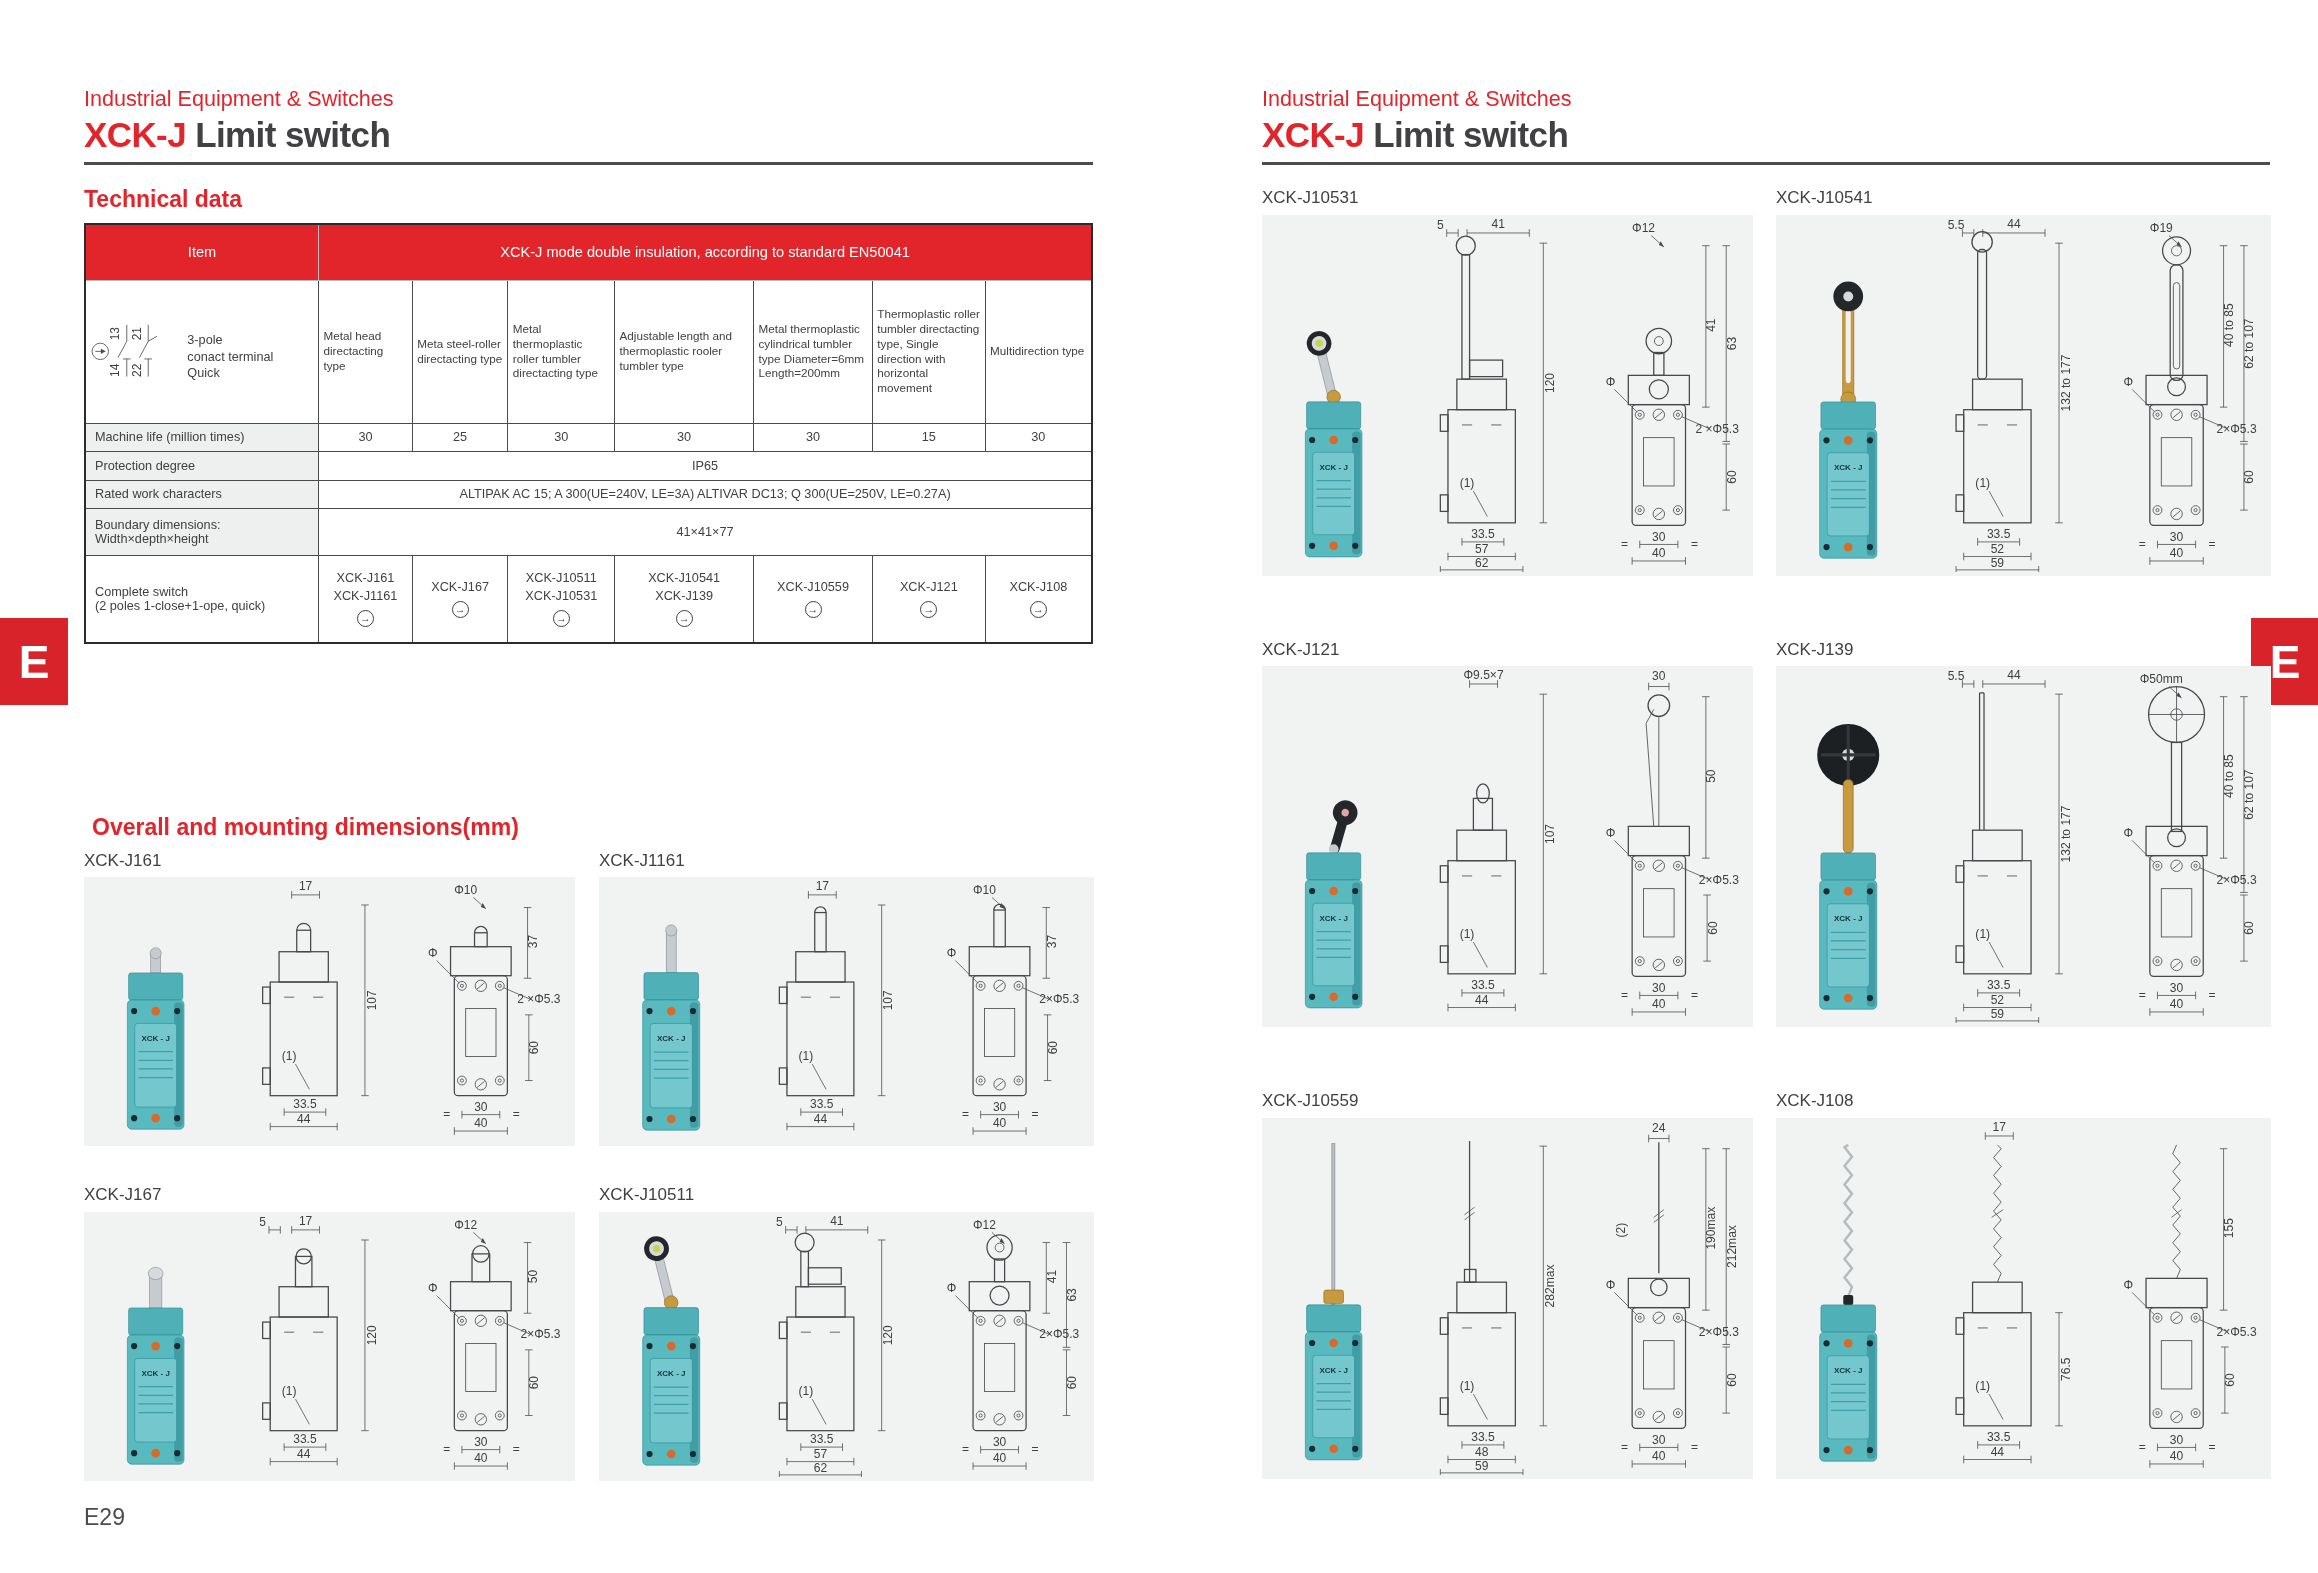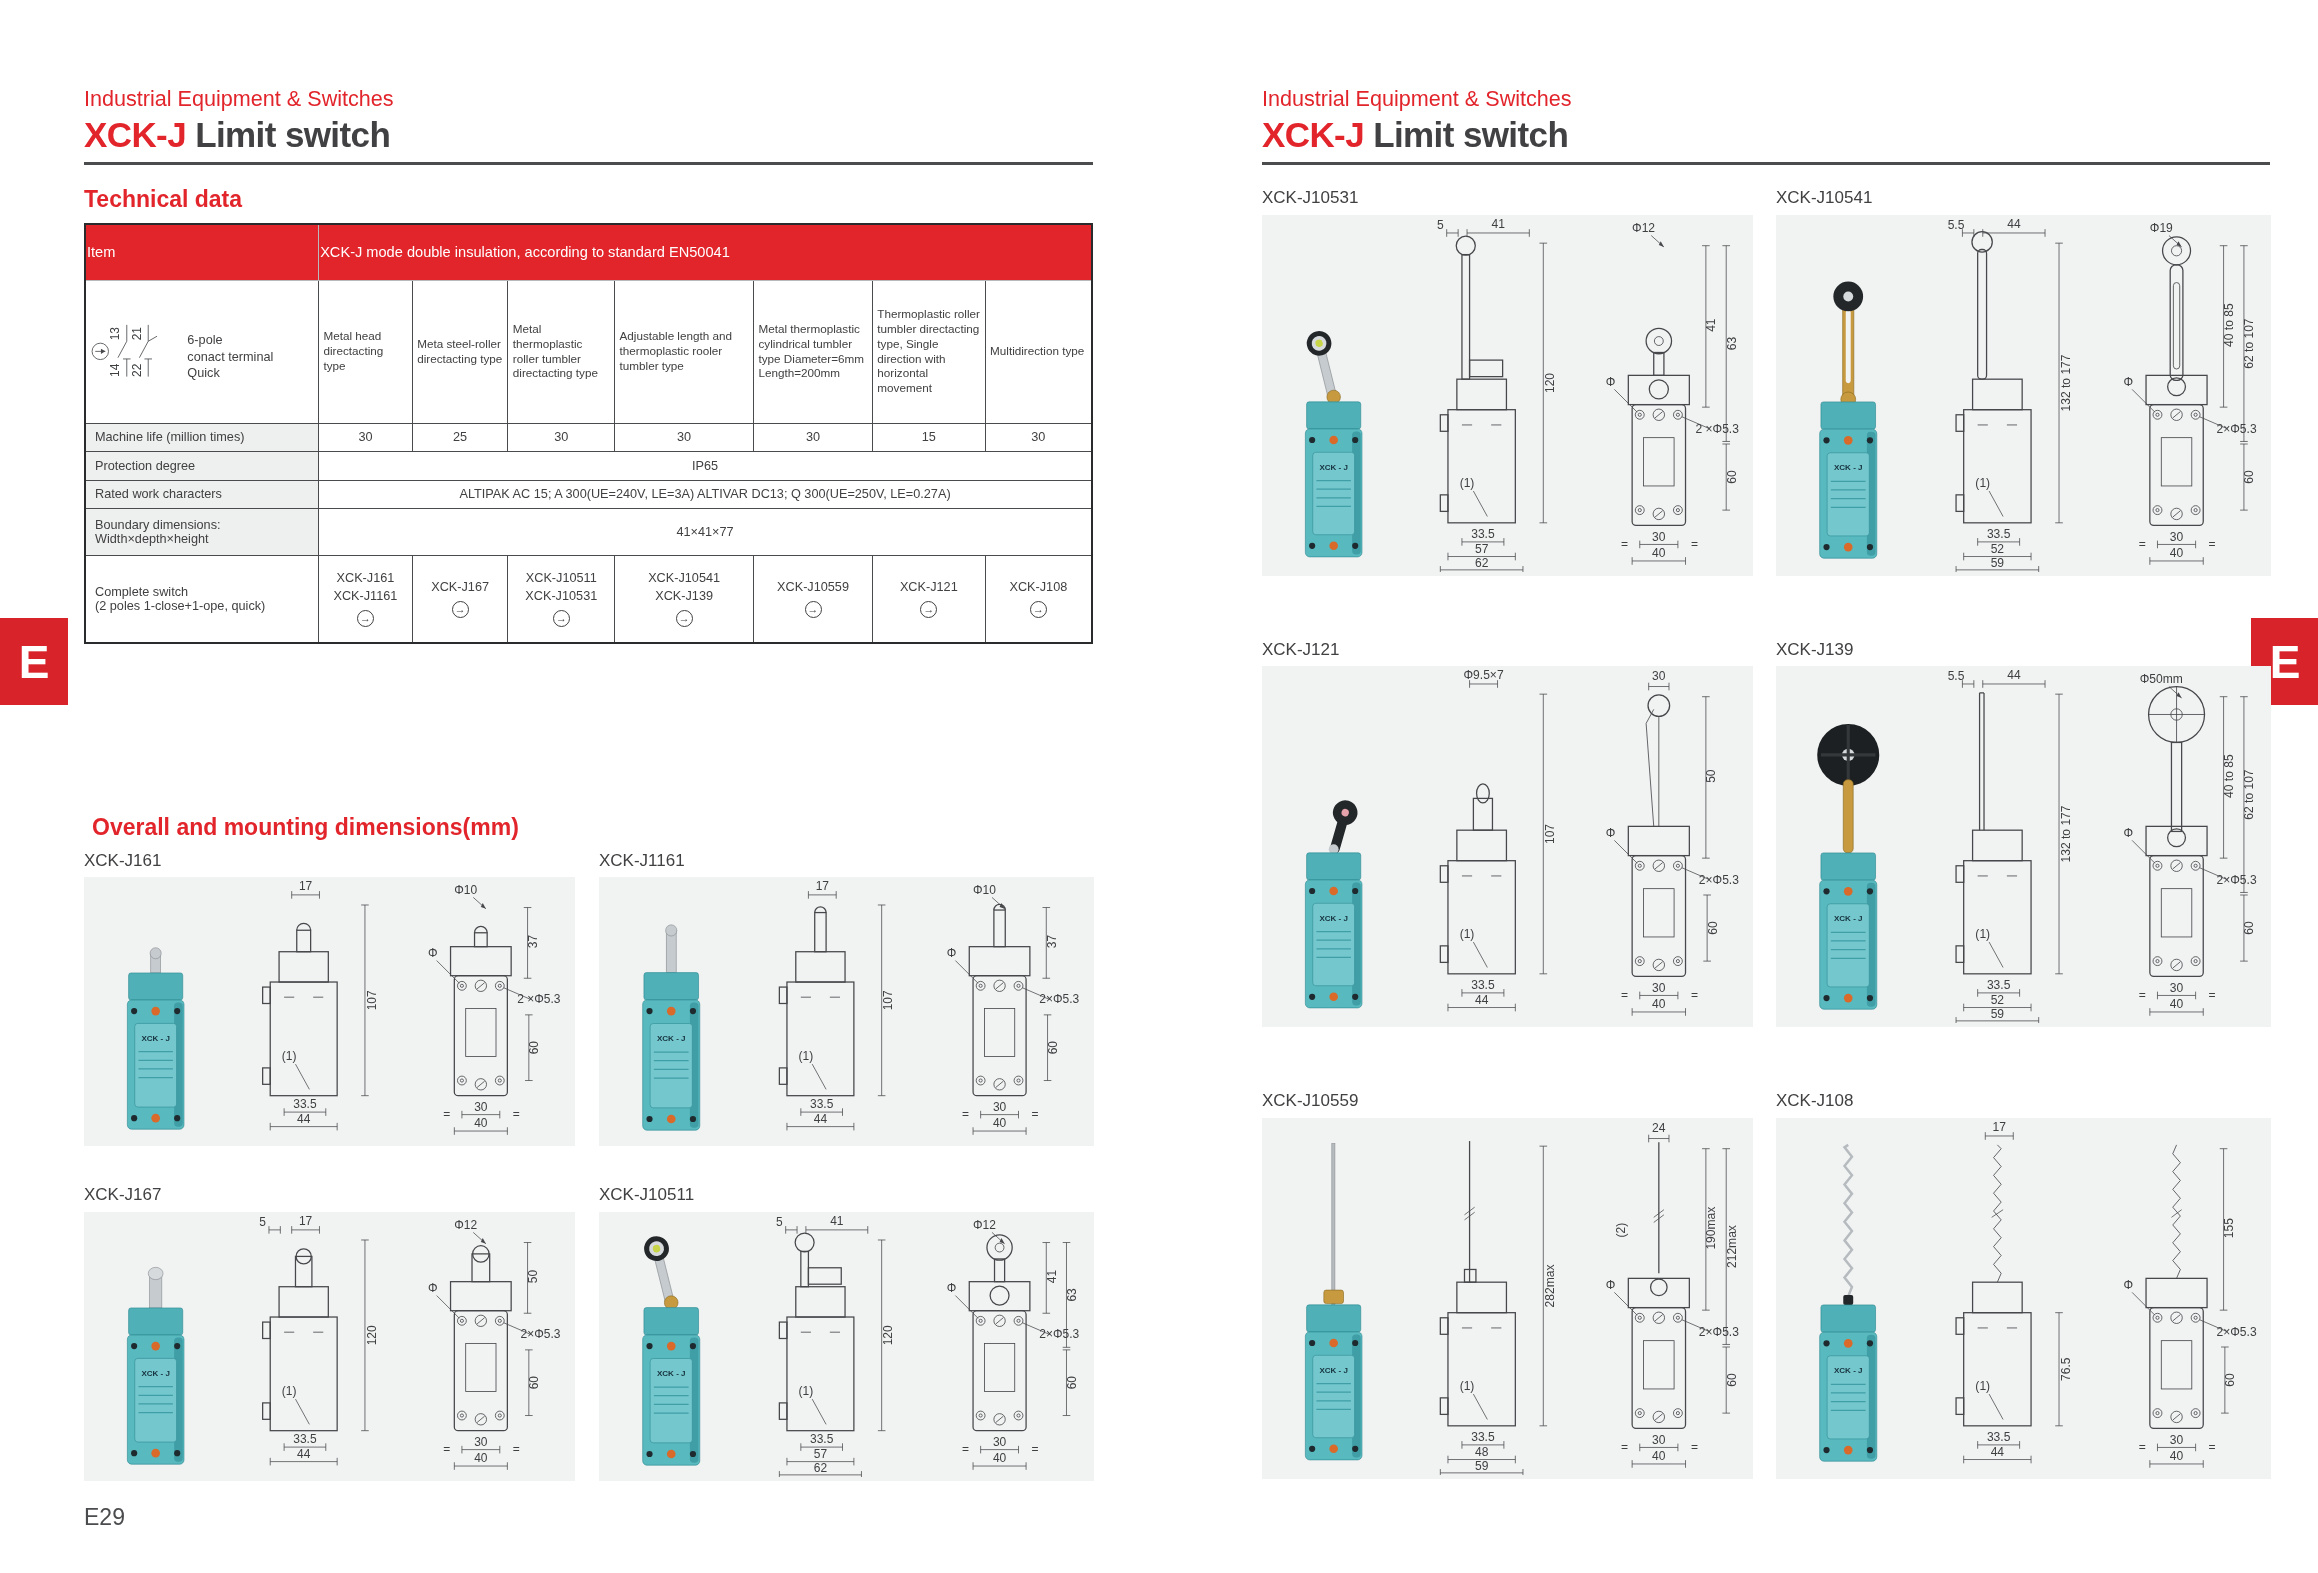--- a/index.html
+++ b/index.html
@@ -21,21 +21,21 @@
   .pagenum{position:absolute;top:1504px;font-size:23px;color:#4b4c4e}
   .etab{position:absolute;top:618px;width:68px;height:87px;background:var(--tabred);
         color:#fff;display:flex;align-items:center;justify-content:center;
         font-size:46px;font-weight:bold}
   #tabL{left:0}
   #tabR{right:0}
   
   #tech-table{position:absolute;left:84px;top:223px;width:1009px;border-collapse:collapse;
               table-layout:fixed;border:2.5px solid #2a2b2c}
   #tech-table td{border:1.3px solid #4a4b4d;vertical-align:middle;overflow:hidden}
-  #tech-table tr.hdr td{background:var(--red);color:#fff;text-align:left;font-size:14.6px;border-color:#b8b9ba;border-top:none}
+  #tech-table tr.hdr td{background:var(--red);color:#fff;text-align:center;font-size:14.6px;border-color:#b8b9ba;border-top:none}
   td.lab{background:var(--labbg);font-size:12.7px;padding:2.5px 2.5px 2.5px 9px}
   td.num{text-align:center;font-size:12.7px}
   td.spanv{text-align:center;font-size:12.7px}
   td.typ{font-size:11.7px;vertical-align:top;padding:6.3px 4.4px;line-height:1.28;background:#fff}
   td.itemc{background:#fff;padding:6.3px 3.8px;vertical-align:top}
   .itemwrap{display:flex;align-items:flex-start;gap:2.5px}
   .itemdesc{font-size:12.7px;line-height:1.3;margin-top:21.6px}
   td.cmp{text-align:center;font-size:12.7px;padding:5px 1.3px;background:#fff;line-height:1.35}
   .circ{display:inline-flex;width:17px;height:17px;border:1.3px solid #414042;border-radius:50%;
         align-items:center;justify-content:center;font-size:10.8px;margin-top:5px}
@@ -100,21 +100,21 @@
                 <line class="lnt" x1="92" y1="76" x2="92" y2="104"></line>
                 <line class="lnt" x1="92" y1="48" x2="106" y2="40"></line>
     <line class="lnt" x1="52" y1="76" x2="64" y2="76"></line>
                 <line class="lnt" x1="86" y1="76" x2="98" y2="76"></line>
     <text class="dt" transform="translate(46,36) rotate(-90)" text-anchor="middle">13</text>
     <text class="dt" transform="translate(80,36) rotate(-90)" text-anchor="middle">21</text>
     <text class="dt" transform="translate(46,94) rotate(-90)" text-anchor="middle">14</text>
     <text class="dt" transform="translate(80,94) rotate(-90)" text-anchor="middle">22</text>
   </svg>
               <div class="itemdesc">
-                <div>6-pole</div>
+                <div>3-pole</div>
                 <div>conact terminal</div>
                 <div>Quick</div>
               </div>
             </div>
           </td>
           <td class="typ">Metal head directacting type</td>
           <td class="typ">Meta steel-roller directacting type</td>
           <td class="typ">Metal thermoplastic roller tumbler directacting type</td>
           <td class="typ">Adjustable length and thermoplastic rooler tumbler type</td>
           <td class="typ">Metal thermoplastic cylindrical tumbler type Diameter=6mm Length=200mm</td>

